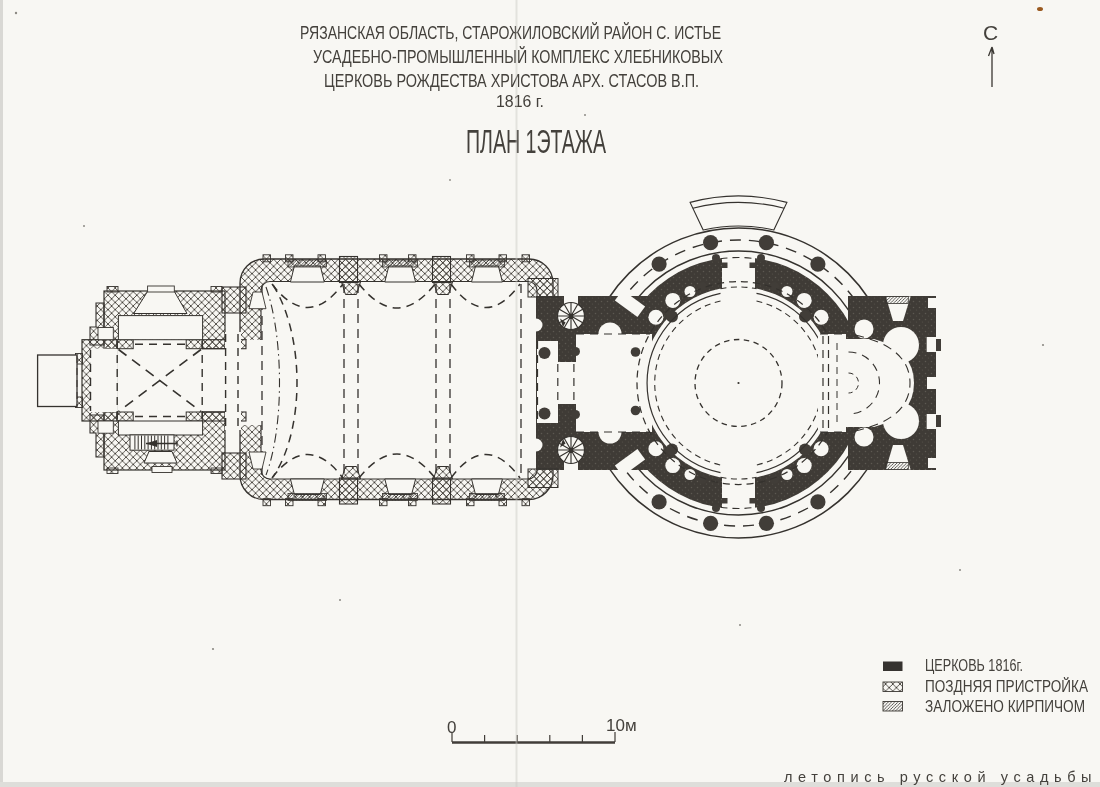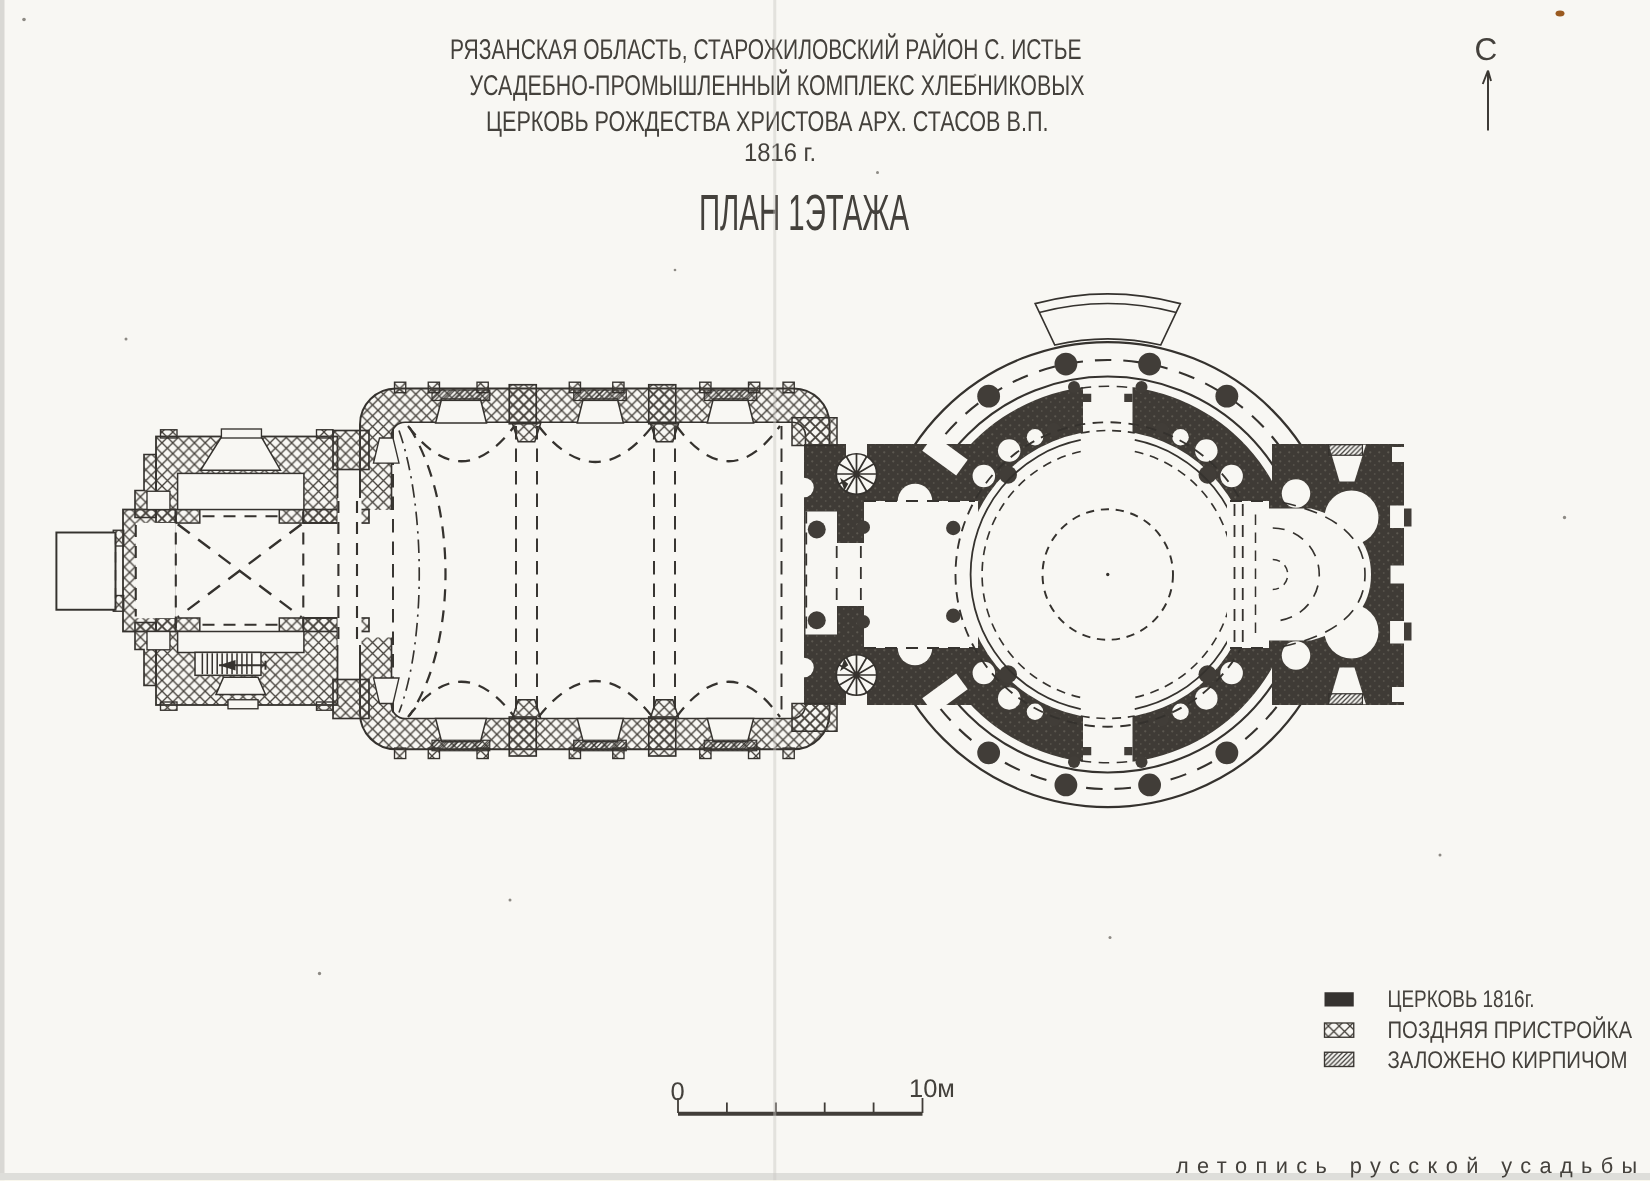--- a/index.html
+++ b/index.html
@@ -1,16 +1,16 @@
 <!DOCTYPE html>
 <html><head>
 <meta charset="utf-8">
 <style>
   html,body{margin:0;padding:0;background:#fff;}
-  #page{position:relative;width:1100px;height:787px;background:#fef9c3;overflow:hidden;
+  #page{position:relative;width:1100px;height:787px;background:#86efac;overflow:hidden;
         font-family:"Liberation Sans", sans-serif;}
   svg{position:absolute;left:0;top:0;}
   text{fill:#44413c;}
 </style>
 </head>
 <body>
 <div id="page">
 <svg width="1100" height="787" viewBox="0 0 1100 787">
 <defs>
   <pattern id="xh" width="7.2" height="7.2" patternUnits="userSpaceOnUse">

